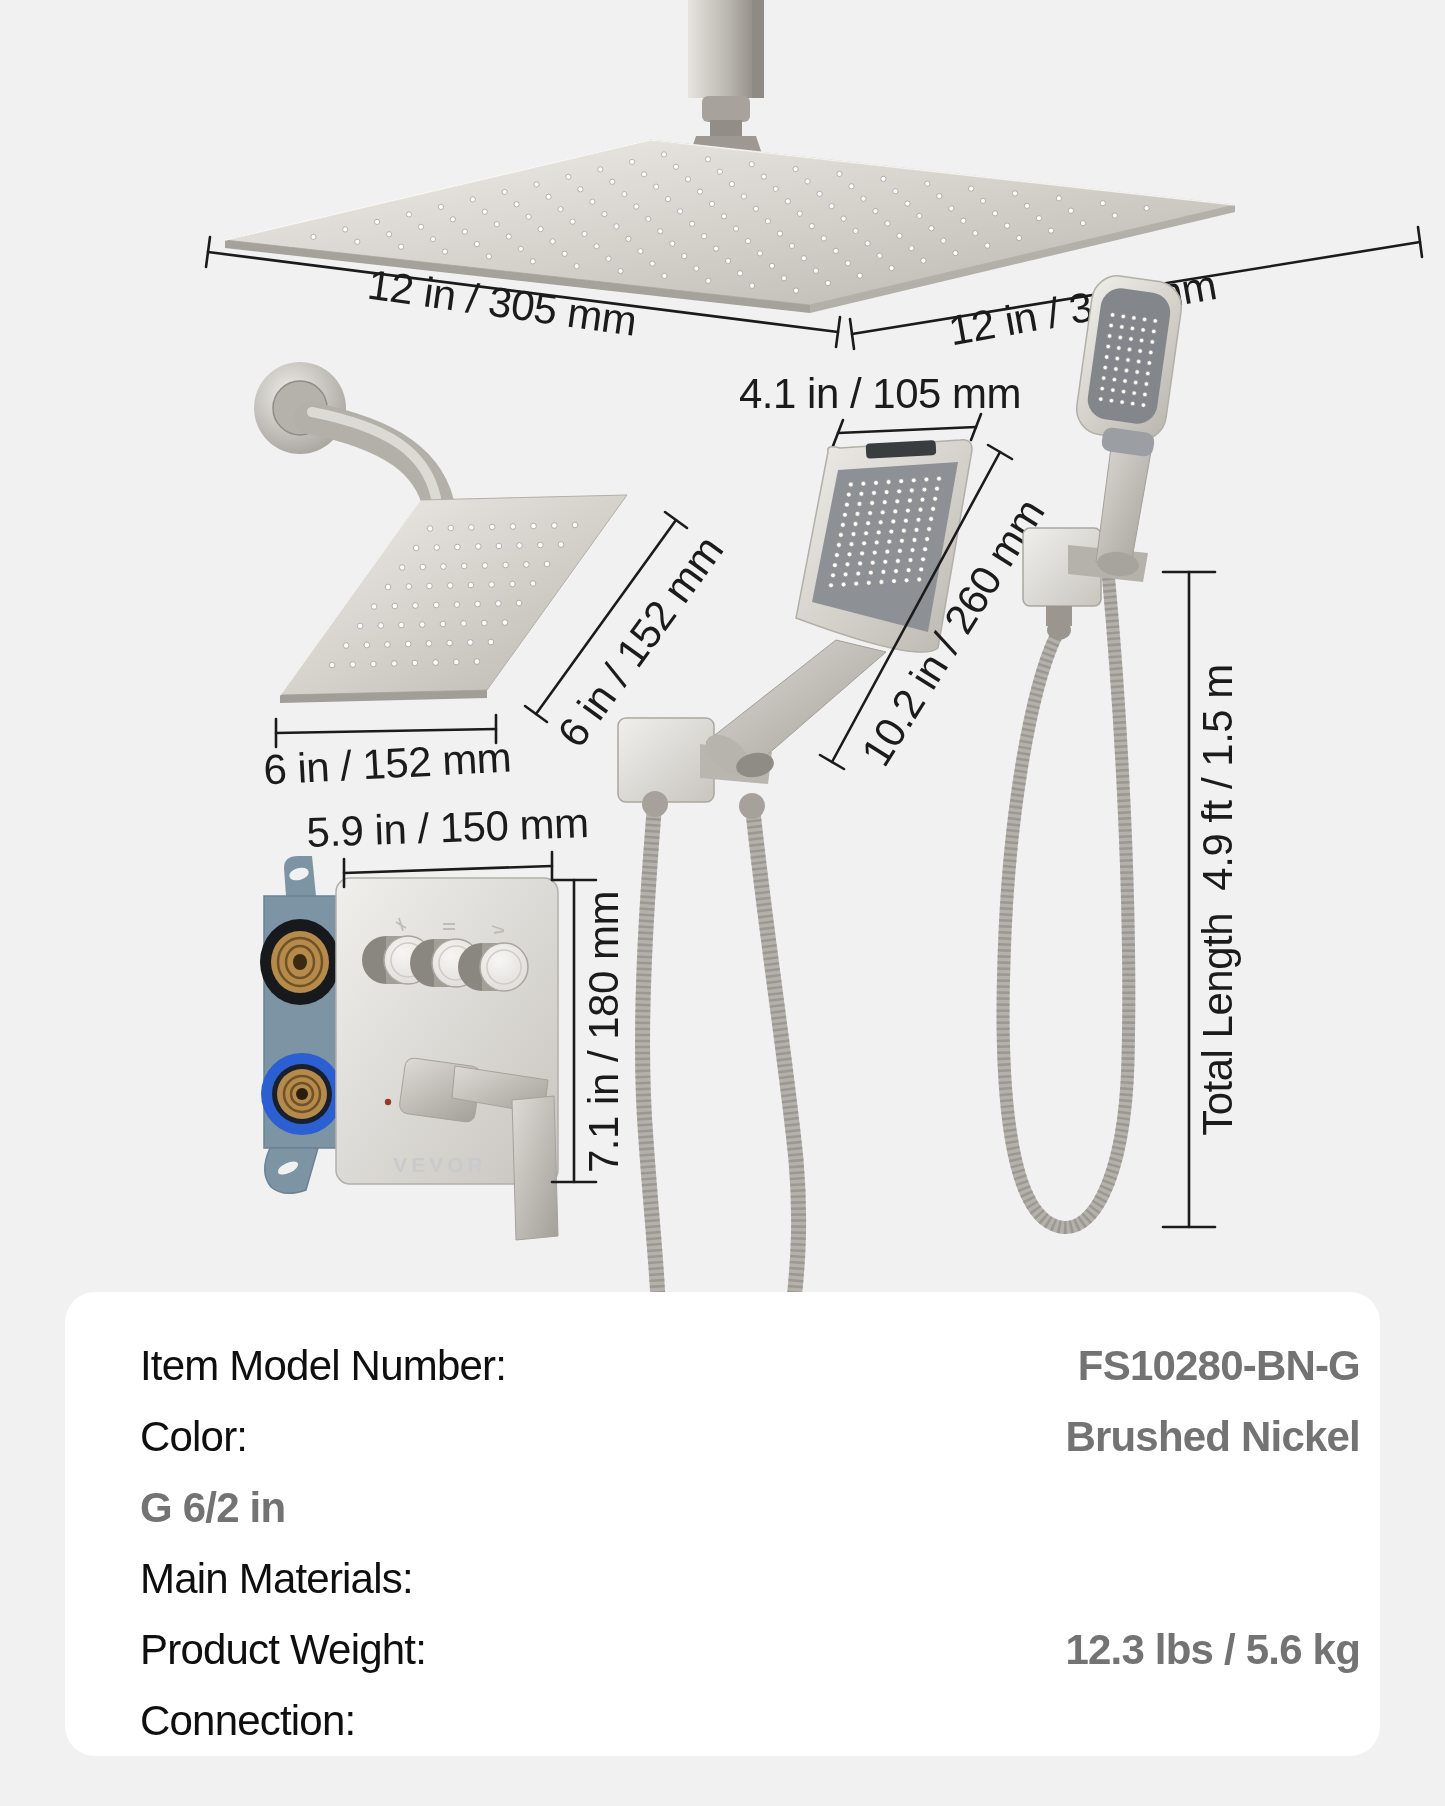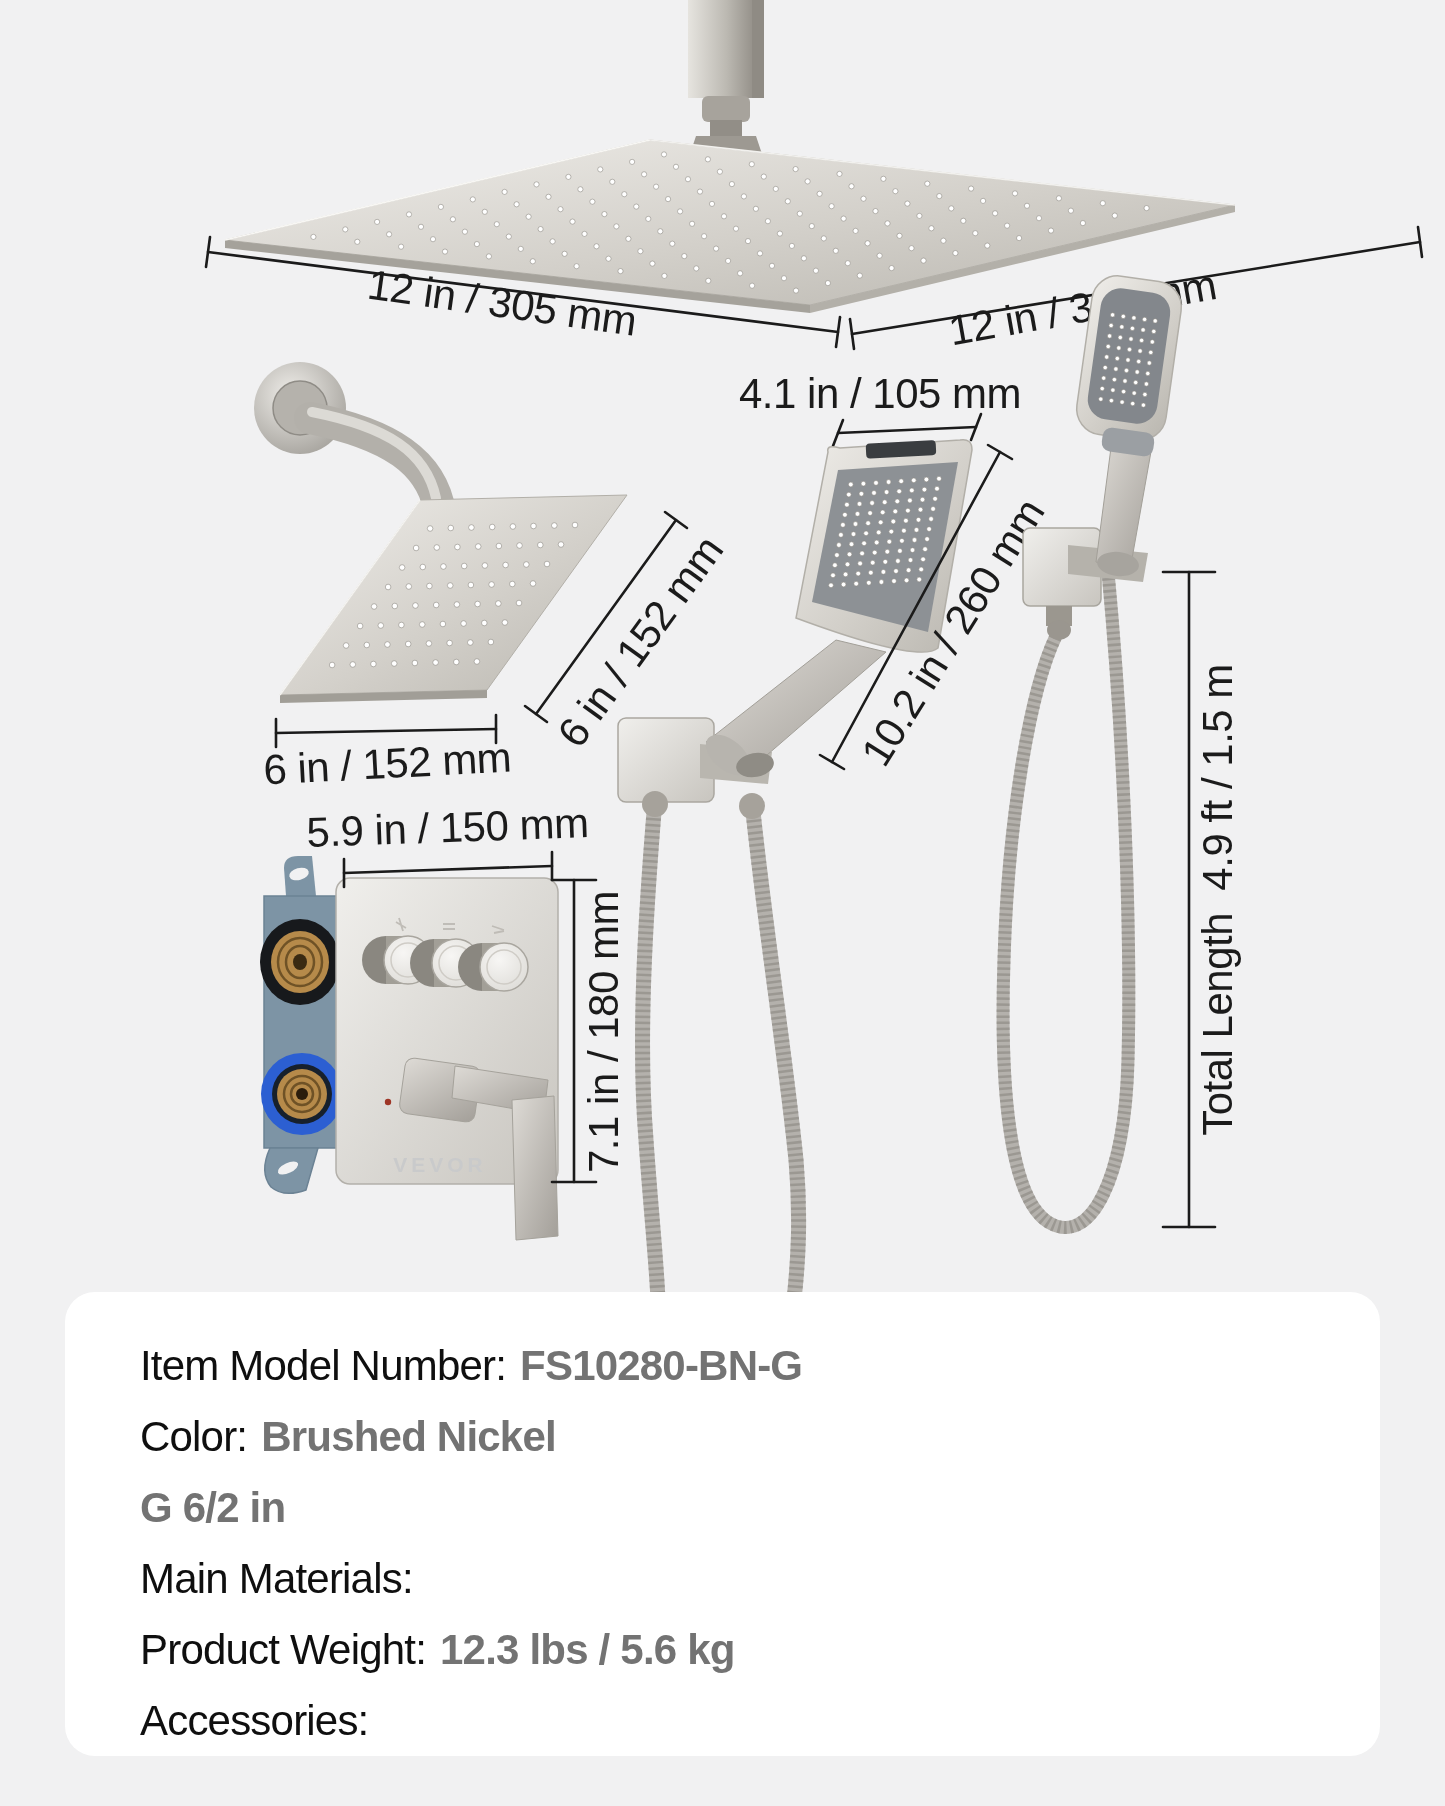--- a/index.html
+++ b/index.html
@@ -6,21 +6,21 @@
   .stage{position:relative;width:1445px;height:1806px;background:#f1f1f2;
          font-family:"Liberation Sans",sans-serif;overflow:hidden;margin:0 auto;}
   svg{position:absolute;left:0;top:0;}
   .dim{font-size:42px;fill:#1b1b1b;text-anchor:middle;letter-spacing:-0.5px;white-space:pre;
        font-family:"Liberation Sans",sans-serif;}
   .dline,.tick{stroke:#1b1b1b;stroke-width:2.6;fill:none;stroke-linecap:round;}
   .vevor{font-size:21px;font-weight:bold;letter-spacing:4px;fill:#c9cacb;text-anchor:middle;
          font-family:"Liberation Sans",sans-serif;}
   .spec-card{position:absolute;left:65px;top:1292px;width:1315px;height:464px;background:#fff;
              border-radius:30px;box-sizing:border-box;padding:38px 20px 0 75px;}
-  .spec-row{height:71px;display:flex;align-items:center;font-size:42px;letter-spacing:-0.8px;white-space:nowrap;}
+  .spec-row{height:71px;display:flex;align-items:center;font-size:42px;letter-spacing:-0.8px;white-space:nowrap;justify-content:space-between;}
   .spec-label{color:#0f0f0f;font-weight:normal;margin-right:14px;}
   .spec-value{color:#737373;font-weight:bold;}
 </style>
 </head>
 <body>
 
 <div class="stage">
 <svg width="1445" height="1806" viewBox="0 0 1445 1806">
   <defs>
     <linearGradient id="gFace" x1="0" y1="0" x2="1" y2="1">
@@ -577,16 +577,16 @@
       <span class="spec-value">G 6/2 in</span>
     </div>
     <div class="spec-row">
       <span class="spec-label">Main Materials:</span>
     </div>
     <div class="spec-row">
       <span class="spec-label">Product Weight:</span>
       <span class="spec-value">12.3 lbs / 5.6 kg</span>
     </div>
     <div class="spec-row">
-      <span class="spec-label">Accessories:</span>
+      <span class="spec-label">Connection:</span>
     </div>
   </div>
 </div>
 
 </body></html>

